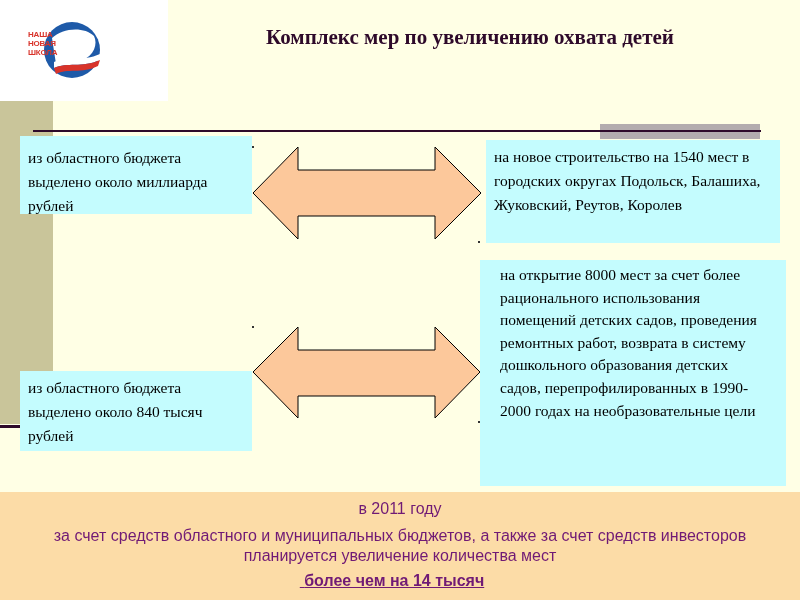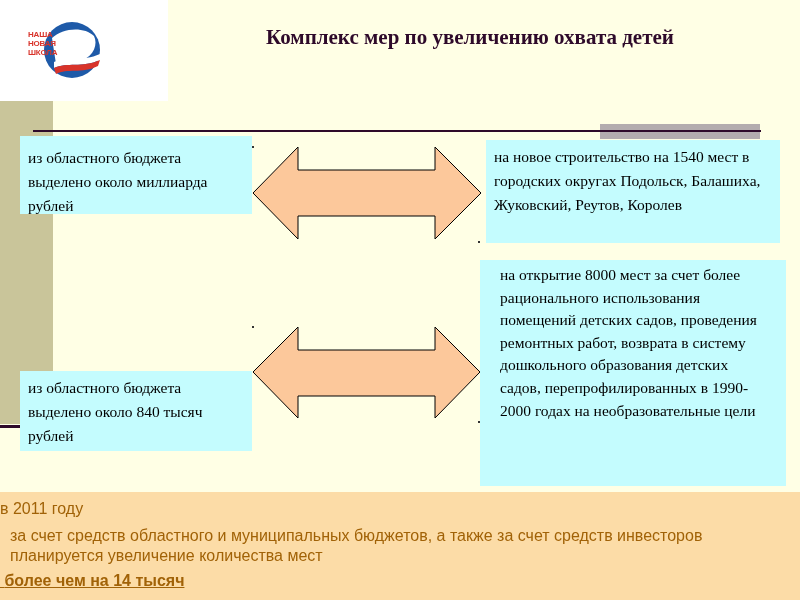--- a/index.html
+++ b/index.html
@@ -33,21 +33,22 @@
   .lbox1 { left:20px; top:136px; width:232px; height:78px; padding:10px 8px; }
   .lbox2 { left:20px; top:333px; width:232px; height:80px; padding:5px 8px;margin-top:38px; }
   .rbox1 { left:486px; top:140px; width:294px; height:103px; padding:5px 8px; }
   .rbox2 { left:480px; top:260px; width:306px; height:226px; padding:4px 20px; line-height:22.6px; }
   .arrow { left:250px; width:236px; }
   .arrow1 { top:145px; height:98px; }
   .arrow2 { top:325px; height:98px; }
   .dot { width:2px; height:2px; background:#333; }
   .footer {
     left:0; top:492px; width:800px; height:108px; background:#FCDCA7;
-    font-family:"Liberation Sans", sans-serif; font-size:16px; color:#a16207;
+    font-family:"Liberation Sans", sans-serif; font-size:16px; color:#701a75;
+    text-align:center;
   }
   .footer .year { position:absolute; left:0; width:800px; top:8px; }
   .footer .body { position:absolute; left:10px; width:780px; top:34px; line-height:20px; }
   .footer .emph { position:absolute; left:0; width:784px; top:80px; font-weight:bold; }
   .footer .emph span { text-decoration:underline; }
   .footer .emph .lead { text-decoration:underline; white-space:pre; }
 </style>
 </head>
 <body>
 

